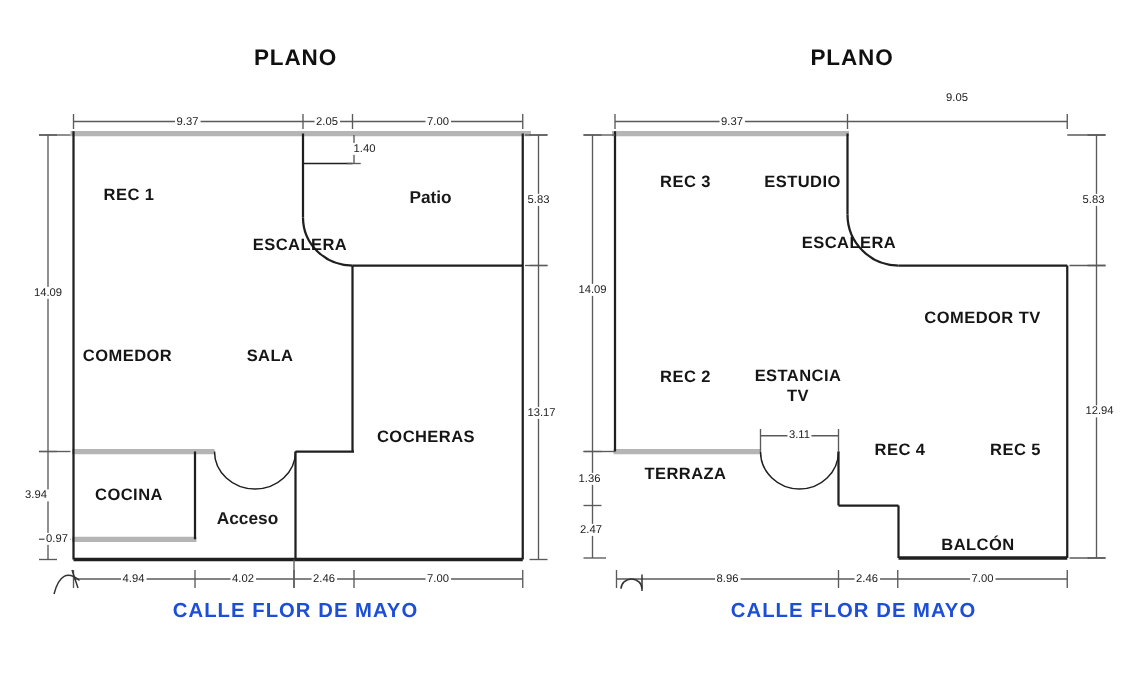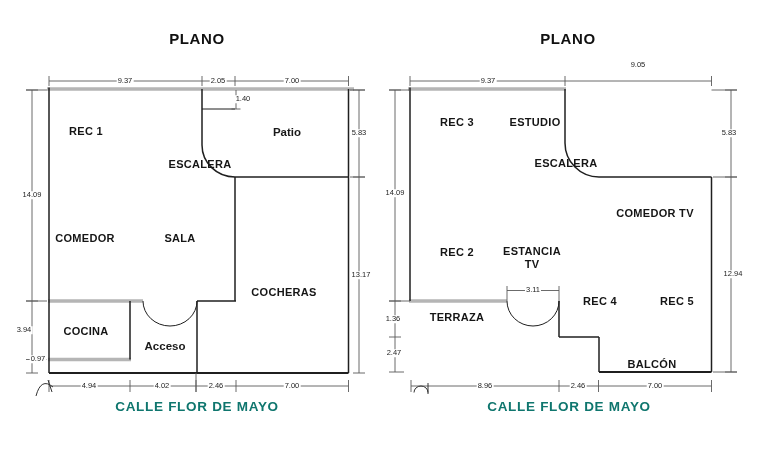--- a/index.html
+++ b/index.html
@@ -7,21 +7,21 @@
     position:relative;width:765px;height:458px;background:#ffffff;overflow:hidden;
     font-family:"Liberation Sans","DejaVu Sans",sans-serif;color:#111;
   }
   svg.draw{position:absolute;left:0;top:0;}
   .lbl{position:absolute;transform:translate(-50%,-50%);white-space:nowrap;line-height:1;}
   .room{font-size:11px;font-weight:bold;letter-spacing:.3px;color:#151515;}
   .room-reg{font-size:11.5px;font-weight:bold;color:#1a1a1a;}
   .dim{font-size:7.5px;color:#222;background:#fff;padding:0 1px;}
   .title{position:absolute;transform:translateX(-50%);
          font-size:15px;font-weight:bold;letter-spacing:.6px;line-height:19px;color:#101010;}
-  .street{font-size:13.5px;font-weight:bold;letter-spacing:.7px;color:#0f766e;}
+  .street{font-size:13.5px;font-weight:bold;letter-spacing:.7px;color:#1d4ed8;}
   .tworow{text-align:center;line-height:13px;}
   .tworow span{display:block;}
 </style>
 </head>
 <body>
 
 <div class="canvas">
 
   <svg class="draw" width="765" height="458" viewBox="0 0 765 458">
 

